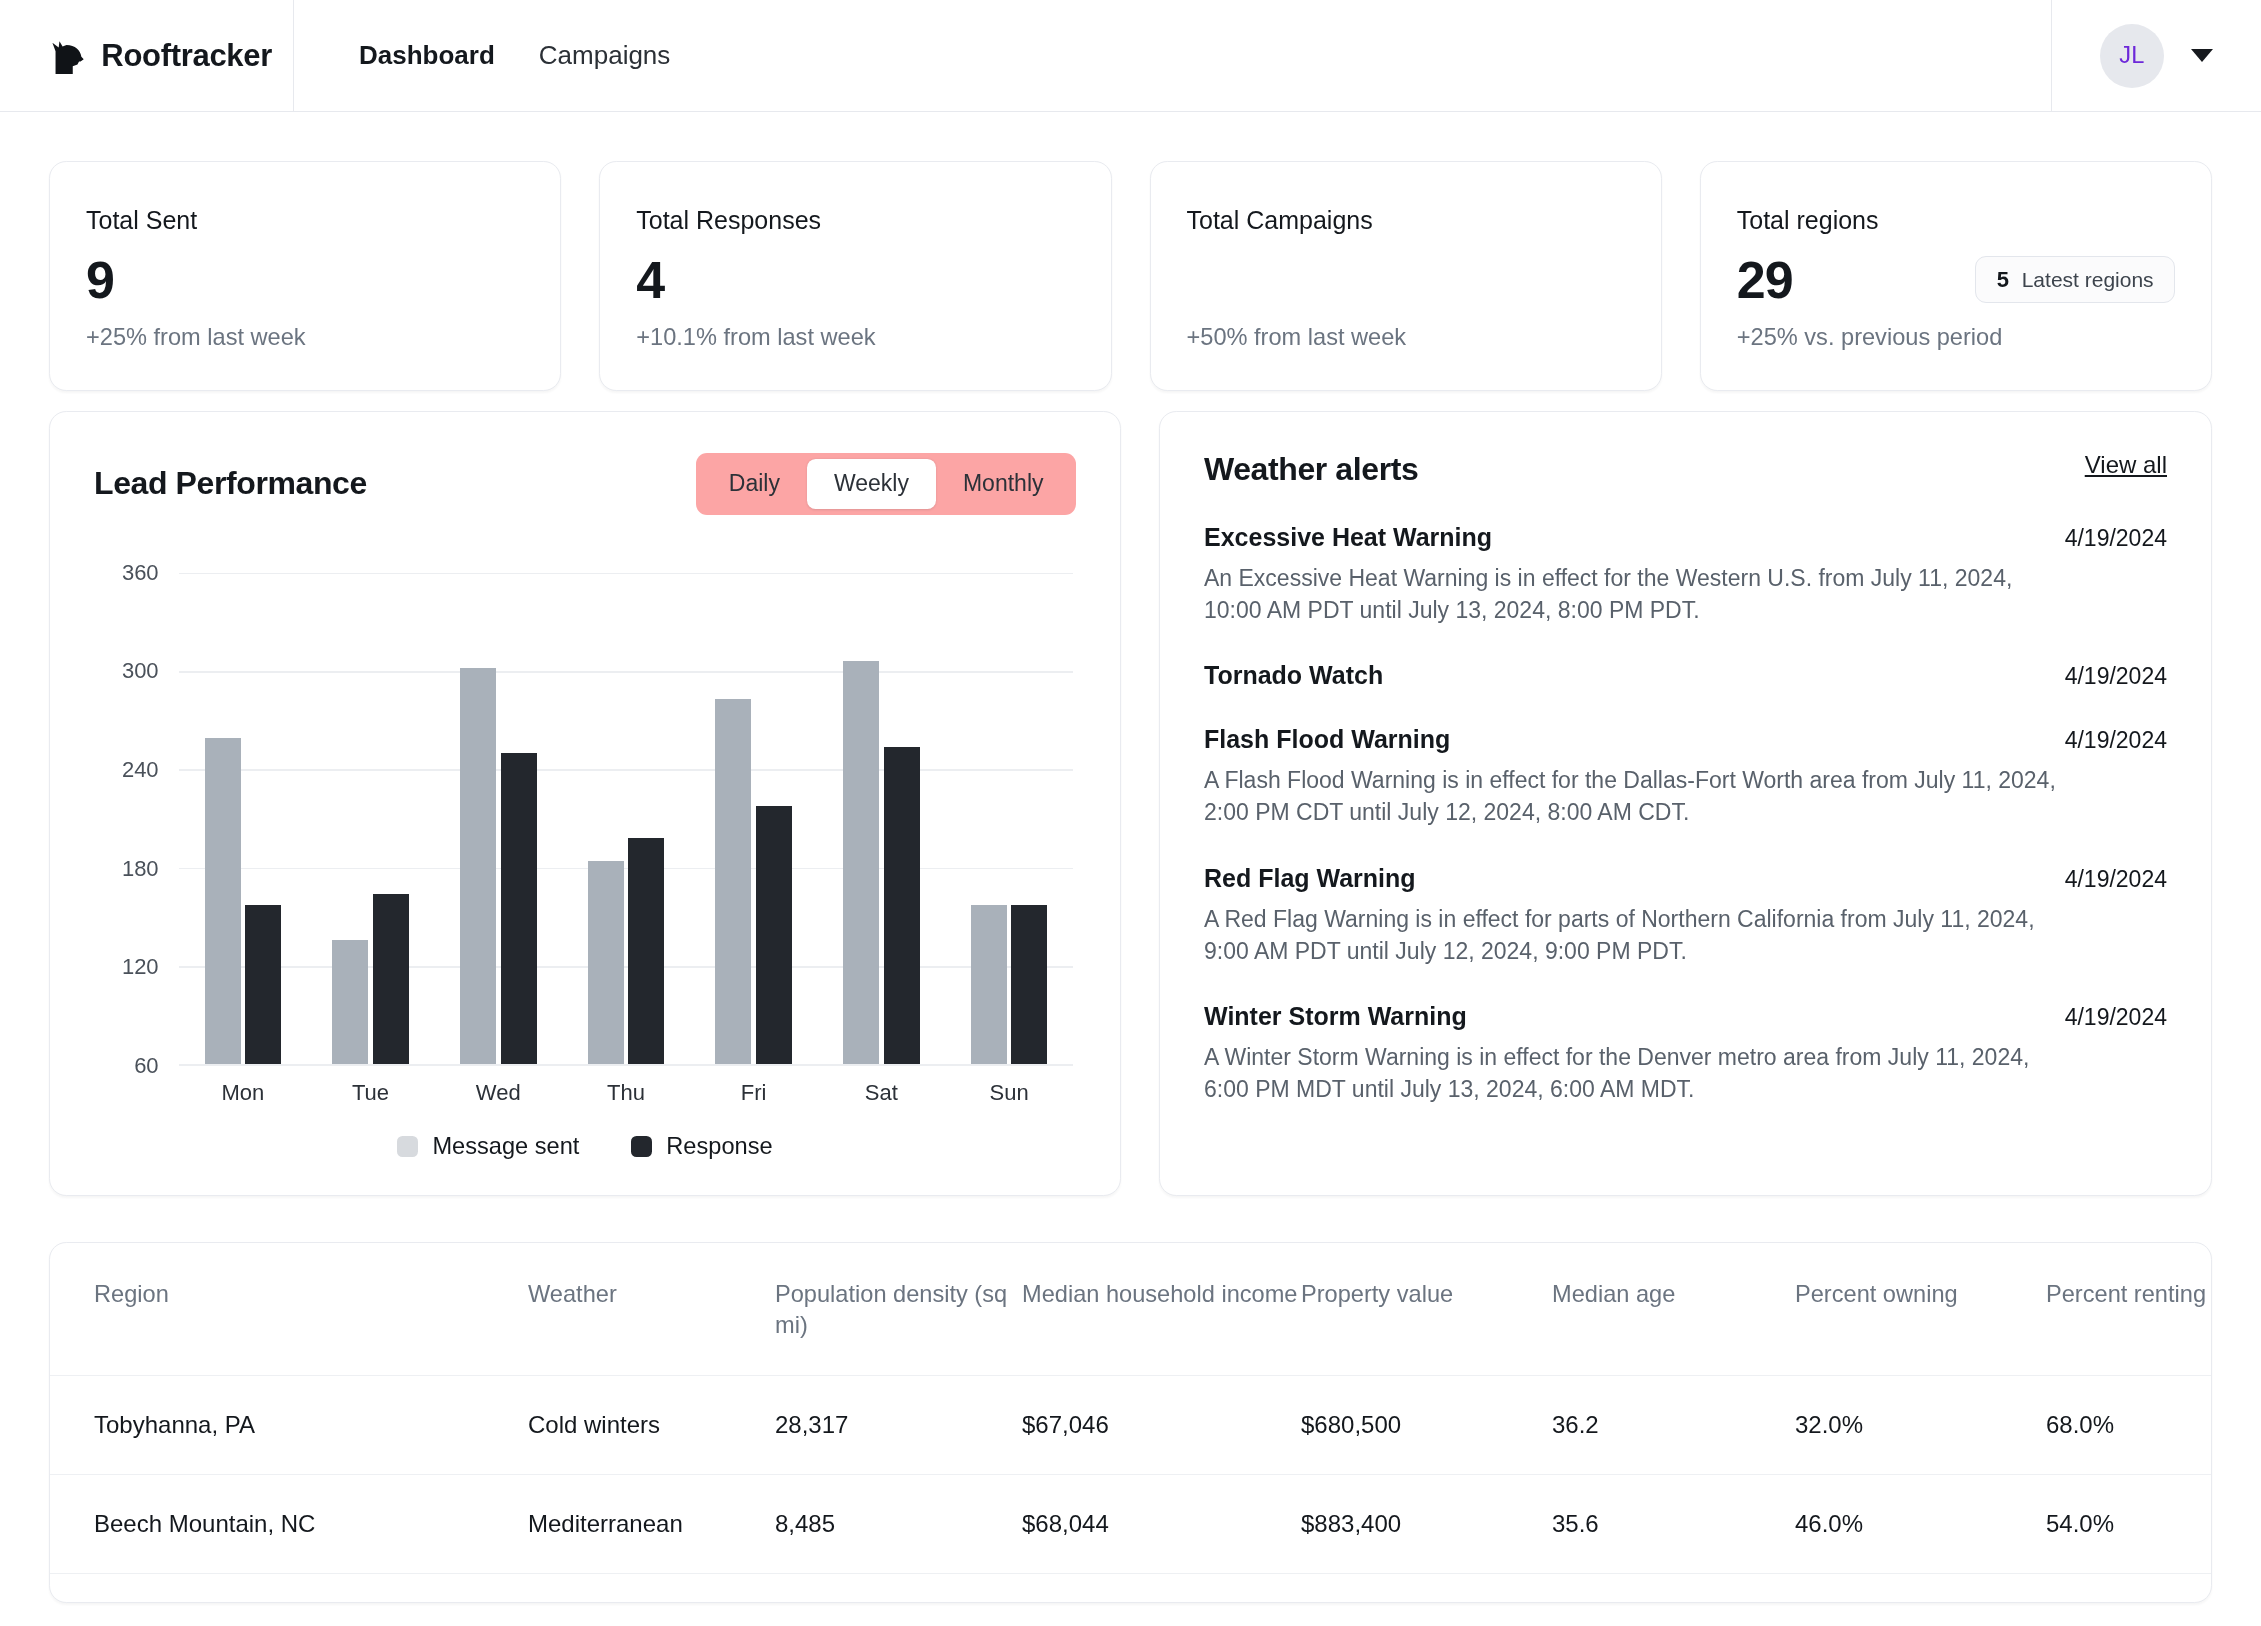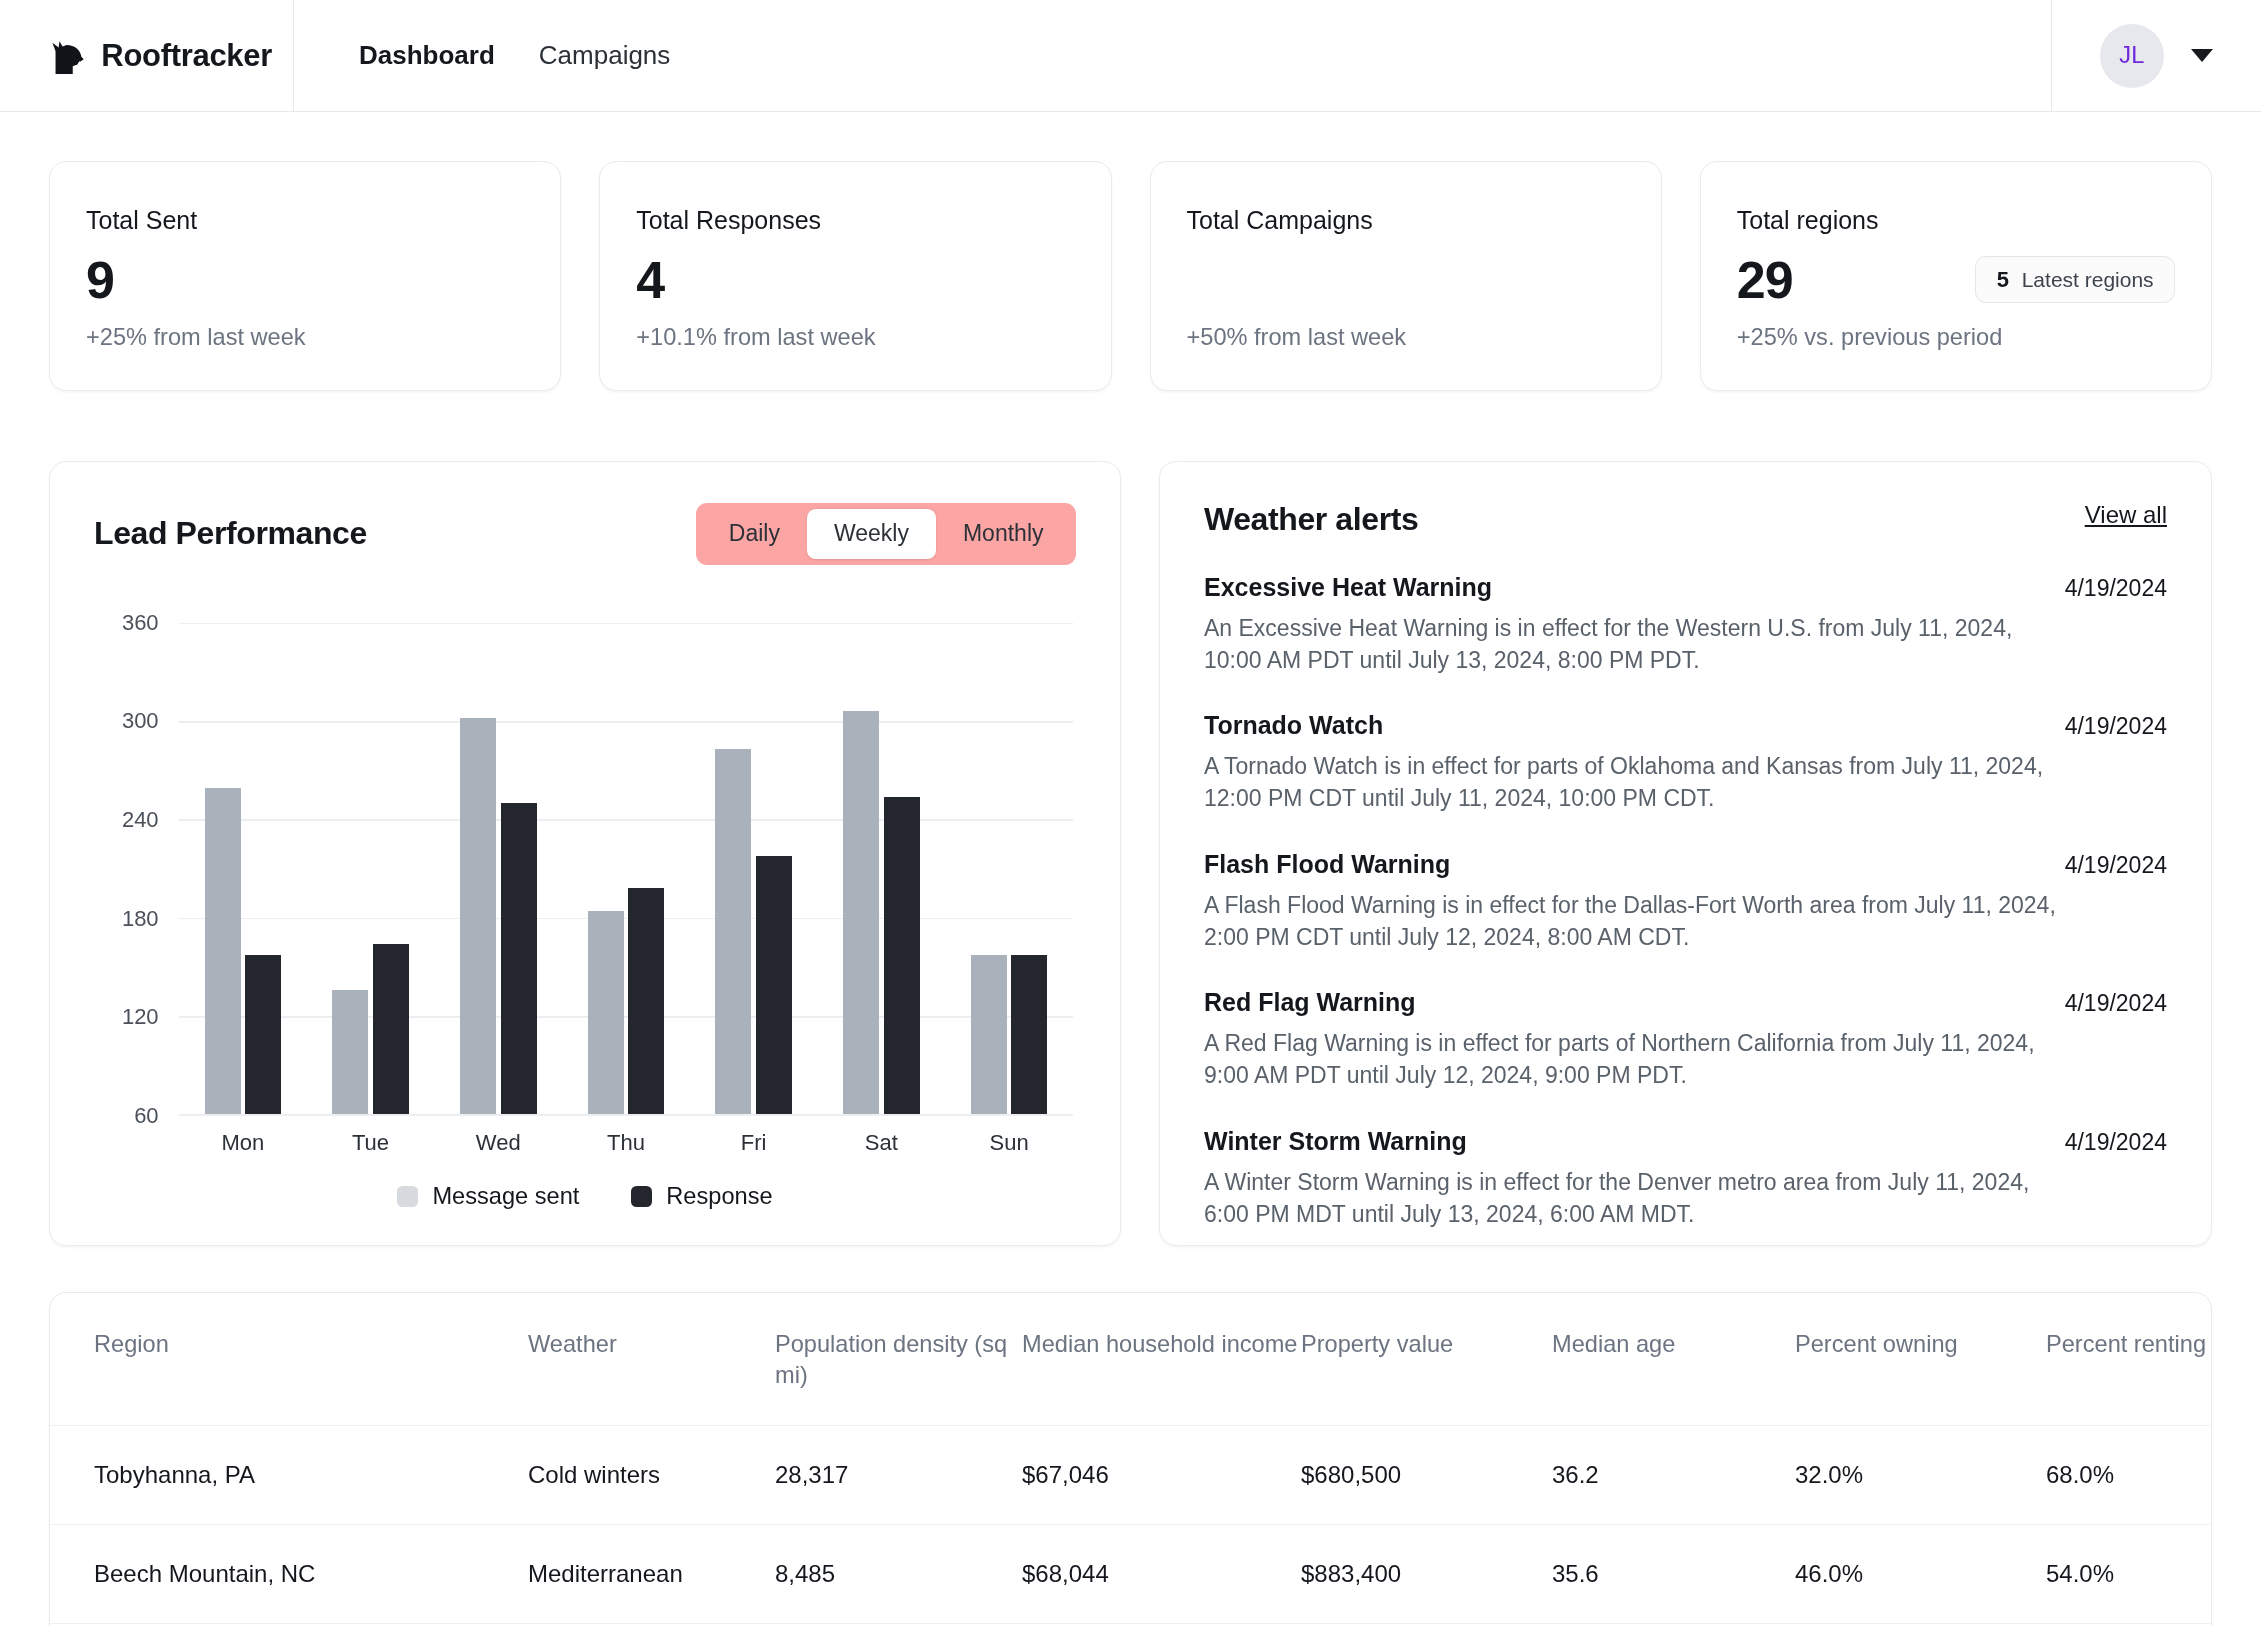--- a/index.html
+++ b/index.html
@@ -75,21 +75,21 @@
   .stat-sub { font-size: 23.6px; color:#6b7480; }
   .pill {
     display:inline-flex; align-items:center; gap:12.6px;
     border:1.6px solid #e3e6ec; border-radius:11px;
     background:#fbfbfc; padding: 9.4px 20.4px;
     font-size: 21px; color:#3d444d; cursor:pointer;
   }
   .pill b { font-weight:700; color:#14181d; font-size:22px; }
 
   
-  .mid-row { display:grid; grid-template-columns: 1072px 1fr; gap: 38px; margin-top: 70px; }
+  .mid-row { display:grid; grid-template-columns: 1072px 1fr; gap: 38px; margin-top: 20px; }
 
   .chart-card { padding: 41px 44px 35px 44px; height: 785px; display:flex; flex-direction:column;}
   .chart-head { display:flex; align-items:center; justify-content:space-between; }
   .chart-title { font-size: 32px; font-weight:700; letter-spacing:-0.4px; color:#14181d; }
   .seg {
     display:flex; background:#fca5a5; border-radius:11px; padding:5.5px;
   }
   .seg-btn {
     border:none; background:transparent; font-family:inherit;
     font-size: 23px; color:#2c3138; padding: 11.8px 27px; border-radius:8.6px; cursor:pointer;
@@ -315,21 +315,20 @@
               <div class="alert-name">Excessive Heat Warning</div>
               <div class="alert-date">4/19/2024</div>
             </div>
             <div class="alert-desc">An Excessive Heat Warning is in effect for the Western U.S. from July 11, 2024, 10:00 AM PDT until July 13, 2024, 8:00 PM PDT.</div>
           </div>
           <div class="alert">
             <div class="alert-top">
               <div class="alert-name">Tornado Watch</div>
               <div class="alert-date">4/19/2024</div>
             </div>
-            <div class="alert-desc">A Tornado Watch is in effect for parts of Oklahoma and Kansas from July 11, 2024, 12:00 PM CDT until July 11, 2024, 10:00 PM CDT.</div>
           </div>
           <div class="alert">
             <div class="alert-top">
               <div class="alert-name">Flash Flood Warning</div>
               <div class="alert-date">4/19/2024</div>
             </div>
             <div class="alert-desc">A Flash Flood Warning is in effect for the Dallas-Fort Worth area from July 11, 2024, 2:00 PM CDT until July 12, 2024, 8:00 AM CDT.</div>
           </div>
           <div class="alert">
             <div class="alert-top">

